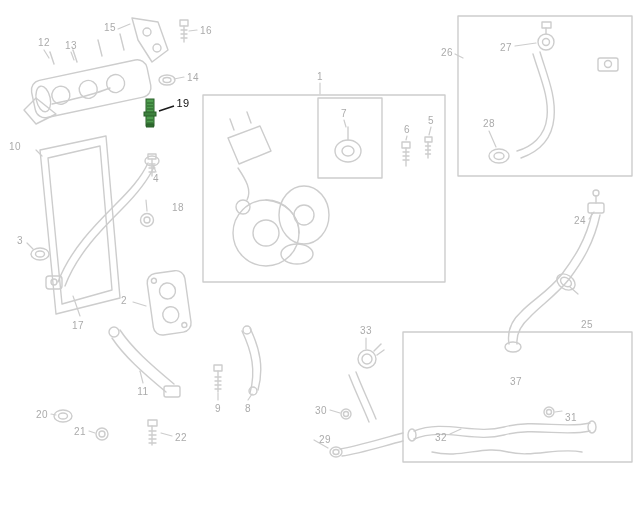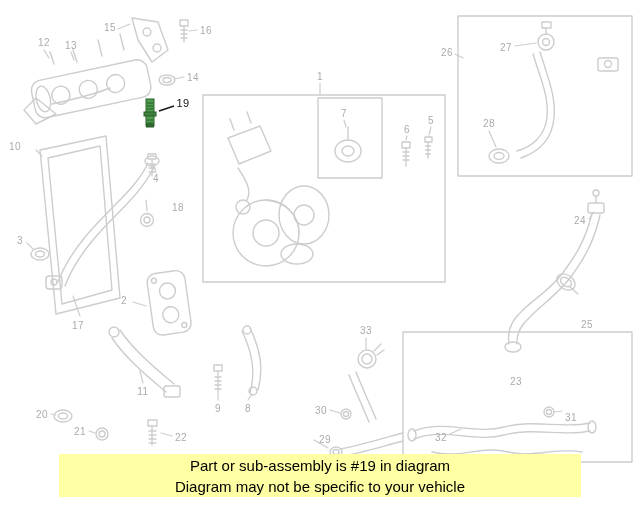--- a/index.html
+++ b/index.html
@@ -263,28 +263,24 @@
       <div class="part-label" style="left: 146px; top: 207px; margin-left: 32px;">18</div>
       <div class="part-label" style="left: 20px; top: 240px;">3</div>
       <div class="part-label" style="left: 580px; top: 220px;">24</div>
       <div class="part-label" style="left: 587px; top: 296px; margin-top: 28px;">25</div>
       <div class="part-label" style="left: 124px; top: 300px;">2</div>
       <div class="part-label" style="left: 78px; top: 325px;">17</div>
       <div class="part-label" style="left: 366px; top: 330px;">33</div>
       <div class="part-label" style="left: 143px; top: 391px;">11</div>
       <div class="part-label" style="left: 218px; top: 408px;">9</div>
       <div class="part-label" style="left: 248px; top: 408px;">8</div>
-      <div class="part-label" style="left: 516px; top: 381px;">23</div>
+      <div class="part-label" style="left: 516px; top: 381px;">37</div>
       <div class="part-label" style="left: 42px; top: 414px;">20</div>
       <div class="part-label" style="left: 80px; top: 431px;">21</div>
       <div class="part-label" style="left: 321px; top: 410px;">30</div>
       <div class="part-label" style="left: 181px; top: 437px;">22</div>
       <div class="part-label" style="left: 305px; top: 439px; margin-left: 20px;">29</div>
       <div class="part-label" style="left: 441px; top: 437px;">32</div>
       <div class="part-label" style="left: 571px; top: 417px; text-align: center;">31</div>
     </div>
 
-  <div class="banner">
-    <div>Part or sub-assembly is #19 in diagram</div>
-    <div>Diagram may not be specific to your vehicle</div>
-  </div>
 
 </div>
 
 </body></html>

